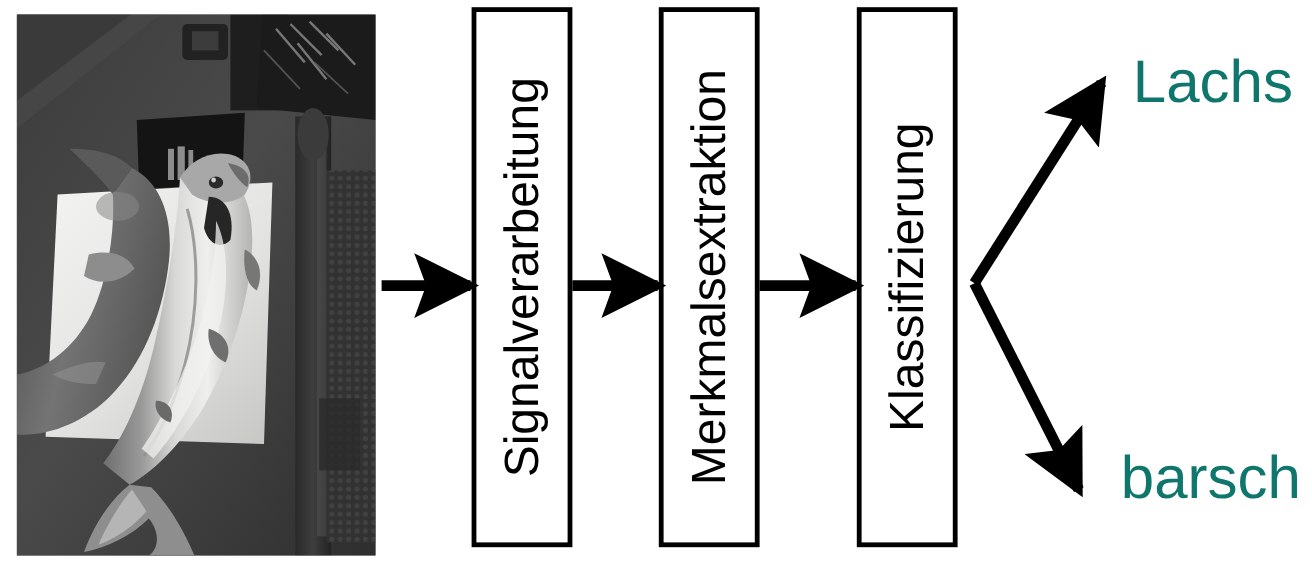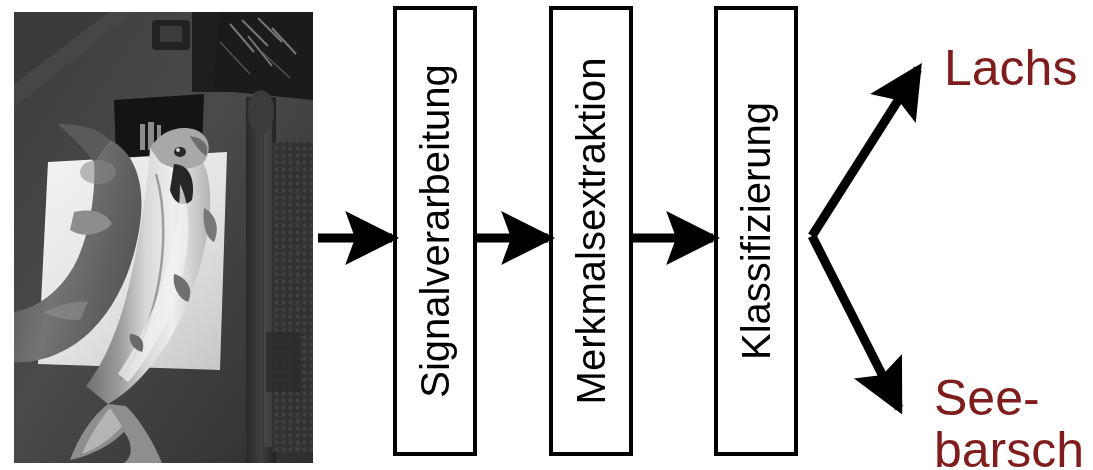--- a/index.html
+++ b/index.html
@@ -64,21 +64,21 @@
     width: 1093px;
     height: 470px;
     pointer-events: none;
   }
 
   
   .out-label {
     position: absolute;
     font-size: 50px;
     line-height: 1.04;
-    color: #7f1d1d;
+    color: #0f766e;
     white-space: nowrap;
     font-family: "Liberation Sans", sans-serif;
   }
   #label-lachs { left: 944px; top: 42px; }
   #label-seebarsch { left: 934px; top: 372px; }
 </style>
 </head>
 <body>
 
 <div id="canvas">
@@ -223,17 +223,16 @@
     <line x1="812" y1="236" x2="918" y2="69" stroke="#000000" stroke-width="9" marker-end="url(#ah)"></line>
 
     <line x1="812" y1="236" x2="899" y2="408" stroke="#000000" stroke-width="9" marker-end="url(#ah)"></line>
   </svg>
 
   <div class="out-label" id="label-lachs">
     <div>Lachs</div>
   </div>
 
   <div class="out-label" id="label-seebarsch">
-    <div>See-</div>
     <div>barsch</div>
   </div>
 
 </div>
 
 </body></html>

